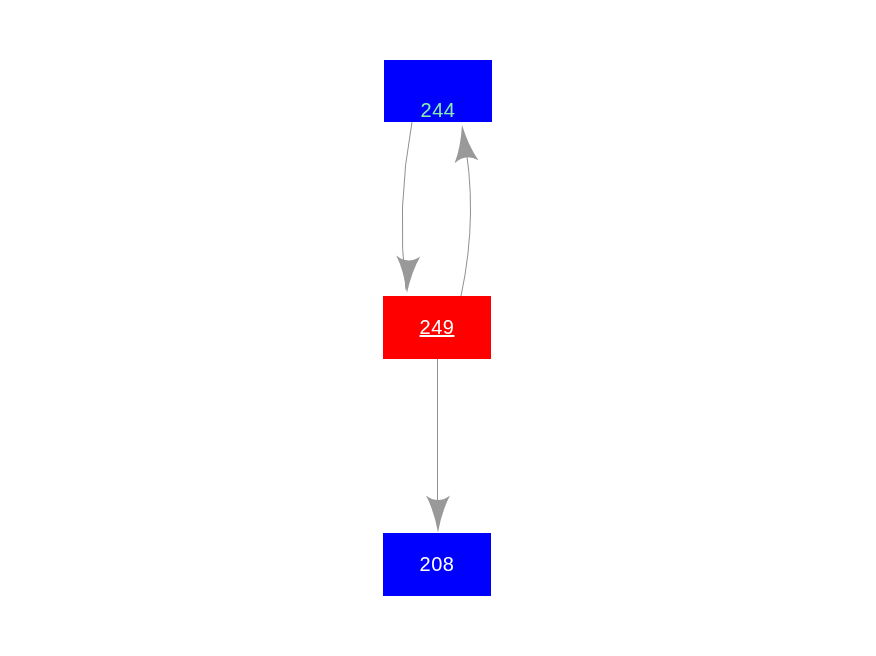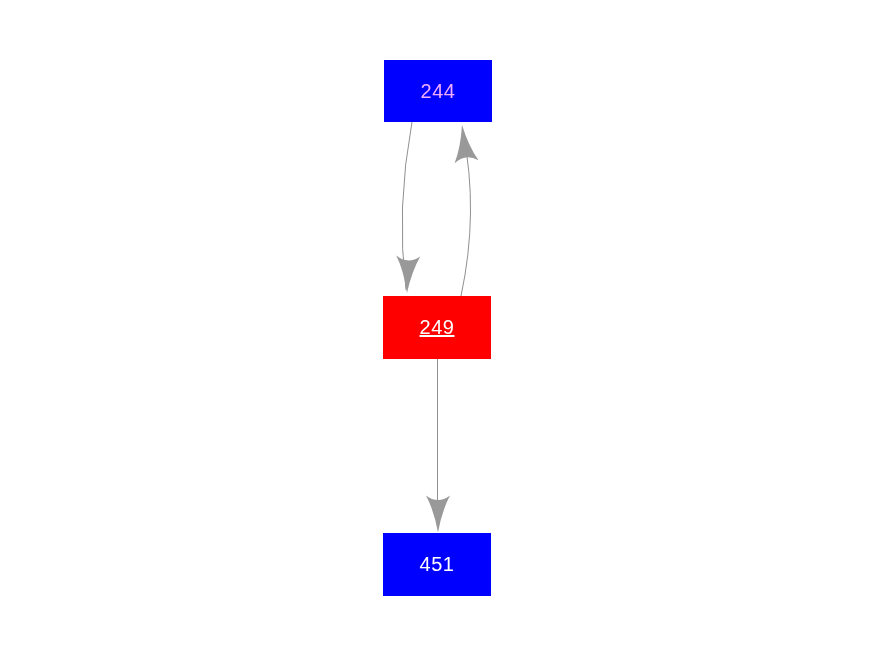--- a/index.html
+++ b/index.html
@@ -48,25 +48,25 @@
 
     <path class="edge" d="M 437.5,359 L 437.5,528" style="stroke: rgb(144, 144, 144);"></path>
 
     <path class="arrowhead" transform="translate(407,293) rotate(2)" d="M 0,0 Q -4,-22 -12,-37 Q 0,-28 12,-37 Q 4,-22 0,0 Z" style="fill: rgb(153, 153, 153);"></path>
 
     <path class="arrowhead" transform="translate(462,125) rotate(173)" d="M 0,0 Q -4,-22 -12,-37 Q 0,-28 12,-37 Q 4,-22 0,0 Z" style="fill: rgb(153, 153, 153);"></path>
 
     <path class="arrowhead" transform="translate(438,532.5)" d="M 0,0 Q -4,-22 -12,-37 Q 0,-28 12,-37 Q 4,-22 0,0 Z" style="fill: rgb(153, 153, 153);"></path>
   </svg>
 
-  <div class="node node-244" style="background: rgb(0, 0, 255); color: #f0abfc;">
+  <div class="node node-244" style="background: rgb(0, 0, 255); color: #86efac; align-items: flex-end;">
     <span>244</span>
   </div>
 
   <div class="node node-249" style="background: rgb(255, 0, 0); color: rgb(255, 255, 255); text-decoration: underline;">
     <span>249</span>
   </div>
 
   <div class="node node-335" style="background: rgb(0, 0, 255); color: rgb(255, 255, 255);">
-    <span>451</span>
+    <span>208</span>
   </div>
 
 </div>
 
 </body></html>

